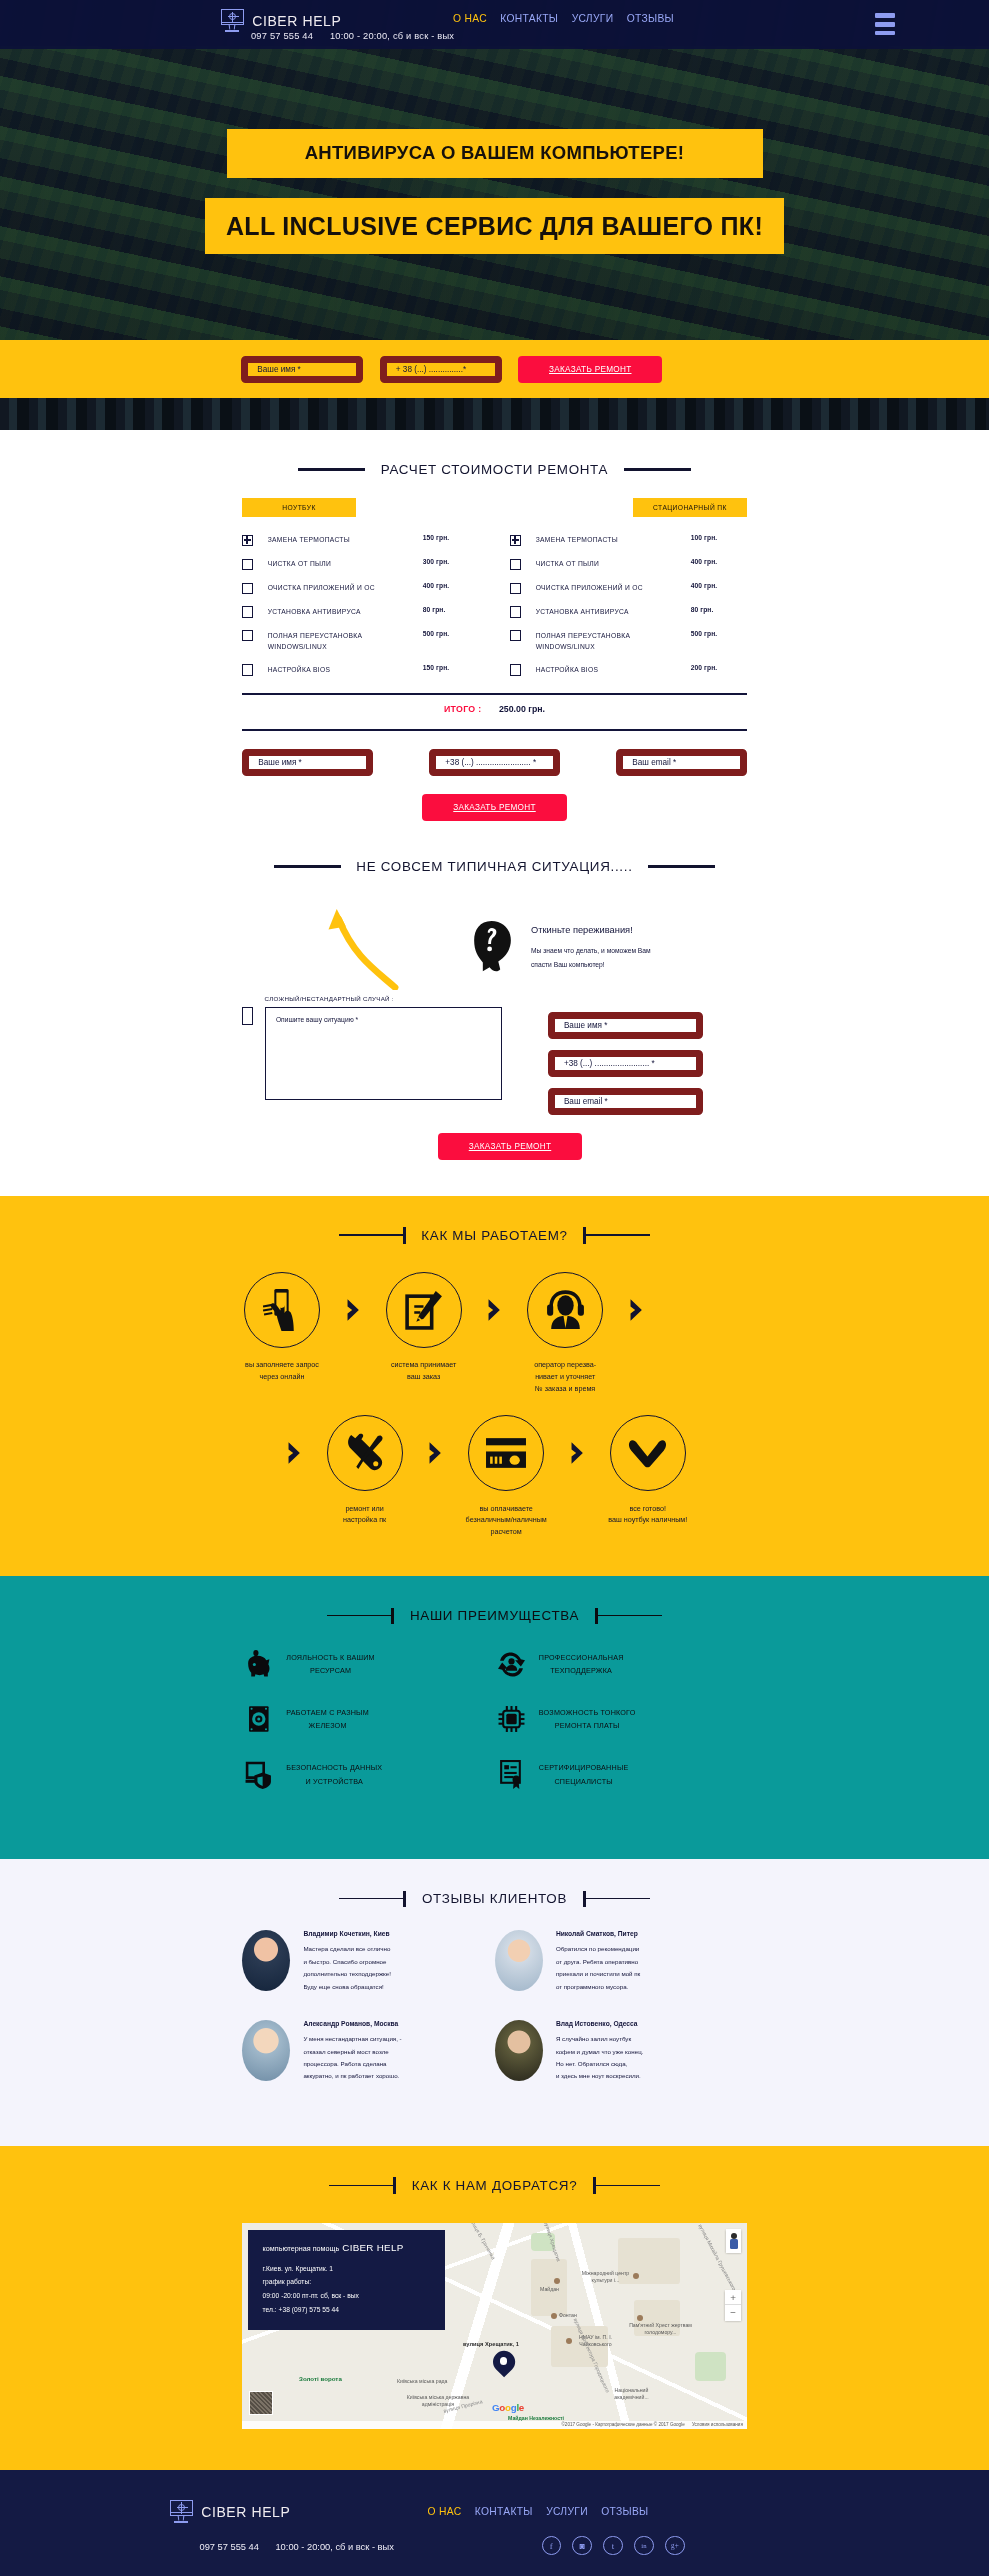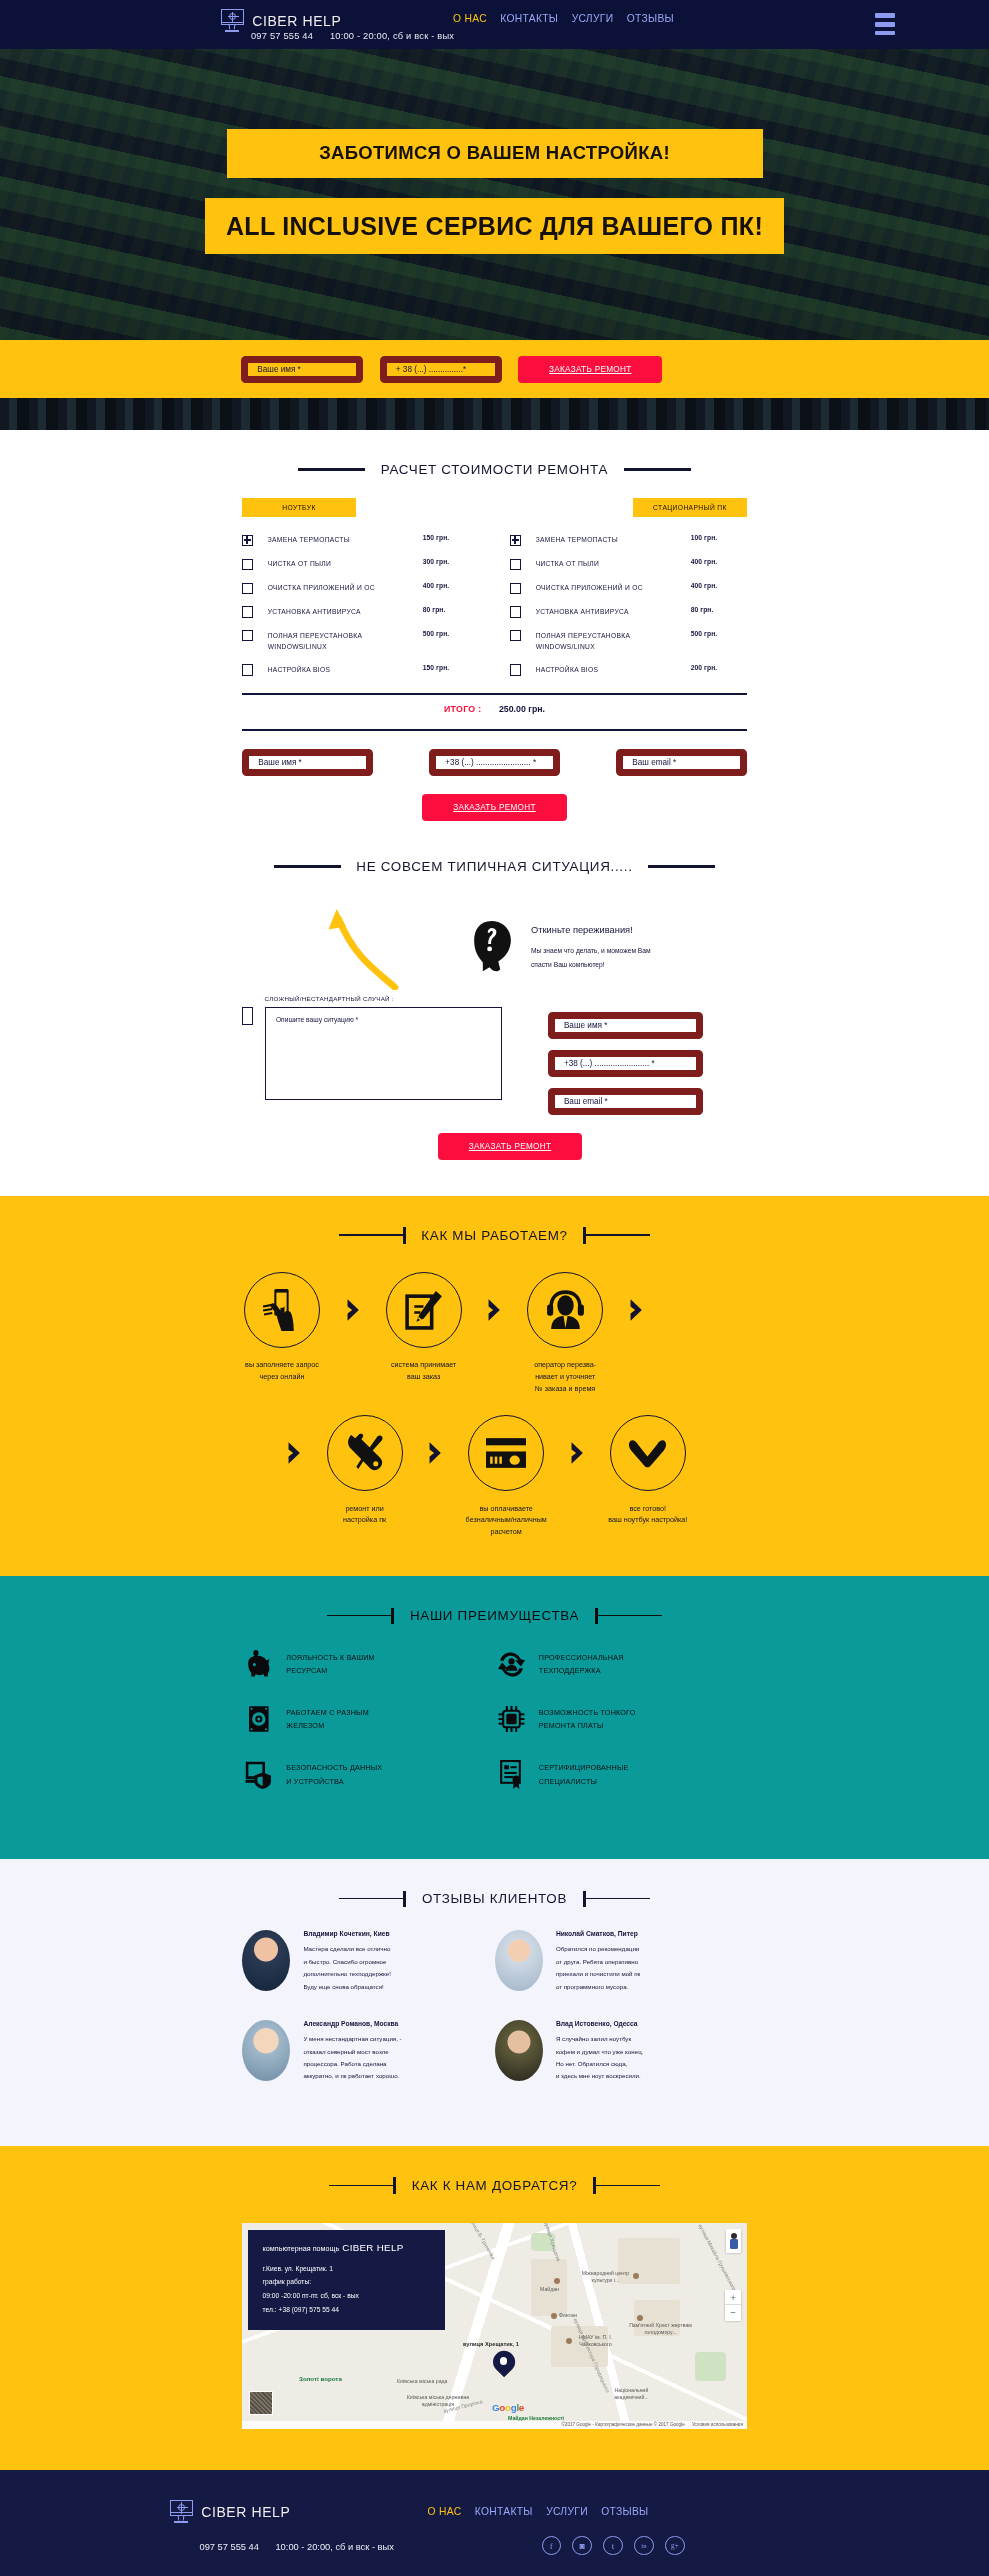--- a/index.html
+++ b/index.html
@@ -150,21 +150,21 @@
   .chev { width: 20.6px; flex:0 0 20.6px; display:flex; align-items:center; justify-content:center; height:76px; }
   .chev svg { display:block; }
   .steps.row2 { margin-top: 20.6px; padding-left: 62px; }
 
   
   .sec-teal { background:#0a9a9a; padding: 32px 0 43px; }
   .sec-teal .sec-title h2 { color:#0c0c10; }
   .sec-teal .sec-title .ln { background:#0c0c10; }
   .sec-teal .sec-title.tick .ln:after { background:#0c0c10; }
   .adv { width: 505px; margin: 27px auto 0; display:flex; flex-wrap:wrap; }
-  .adv-item { width: 50%; display:flex; align-items:center; margin-bottom: 27px; }
+  .adv-item { width: 50%; display:flex; align-items:center; margin-bottom: 27px; text-align: center; }
   .adv-ico { width: 33px; flex:0 0 33px; display:flex; justify-content:center; }
   .adv-item p { font-size: 7.2px; color:#0b0b0f; line-height: 1.85; letter-spacing:0.2px; margin-left: 11.3px; }
 
   
   .sec-lav { background:#f4f4fc; padding: 32px 0 36px; }
   .revs { width: 505px; margin: 24px auto 0; display:flex; flex-wrap:wrap; }
   .rev { width: 50%; display:flex; margin-bottom: 27px; }
   .ava { width: 48px; height: 61px; border-radius: 50%; flex: 0 0 48px; overflow:hidden; }
   .rev-body { margin-left: 13.4px; }
   .rev-name { font-size: 6.7px; font-weight: bold; color:#13143a; margin-bottom: 6.2px; }
@@ -256,21 +256,21 @@
         </nav>
         <div class="burger">
           <span></span>
             <span></span>
             <span></span>
         </div>
       </div>
     </div>
 
     <div class="hero-banners">
-      <div class="hero-ban">ЗАБОТИМСЯ О ВАШЕМ НАСТРОЙКА!</div>
+      <div class="hero-ban">АНТИВИРУСА О ВАШЕМ КОМПЬЮТЕРЕ!</div>
       <div class="hero-ban b2">ALL INCLUSIVE СЕРВИС ДЛЯ ВАШЕГО ПК!</div>
     </div>
   </section>
 
   <section class="quickbar">
     <div class="quickbar-inner">
       <input class="inp" placeholder="Ваше имя *" style="">
       <input class="inp" placeholder="+ 38 (...) ...............*" style="">
       <button class="btn-red">ЗАКАЗАТЬ РЕМОНТ</button>
     </div>
@@ -531,21 +531,21 @@
             <path d="M3 2 L25 23 L3 44 L3 30 L12 23 L3 16 Z" fill="#12132f"></path>
           </svg>
       </div>
       <div class="step">
         <div class="circle">
           <svg width="41" height="29" viewBox="0 0 80 56">
             <path d="M6 4 C2 10 4 16 8 22 L34 52 C37 56 43 56 46 52 L72 22 C76 16 78 10 74 4 C69 0 63 4 59 10 L40 34 L21 10 C17 4 11 0 6 4 Z" fill="#111"></path>
           </svg>
         </div>
         <p><span>все готово!</span><br>
-           <span>ваш ноутбук настройка!</span></p>
+           <span>ваш ноутбук наличным!</span></p>
       </div>
     </div>
   </section>
 
   <section class="sec-teal">
     <div class="sec-title tick">
       <div class="ln l"></div>
       <h2>НАШИ ПРЕИМУЩЕСТВА</h2>
       <div class="ln r"></div>
     </div>

